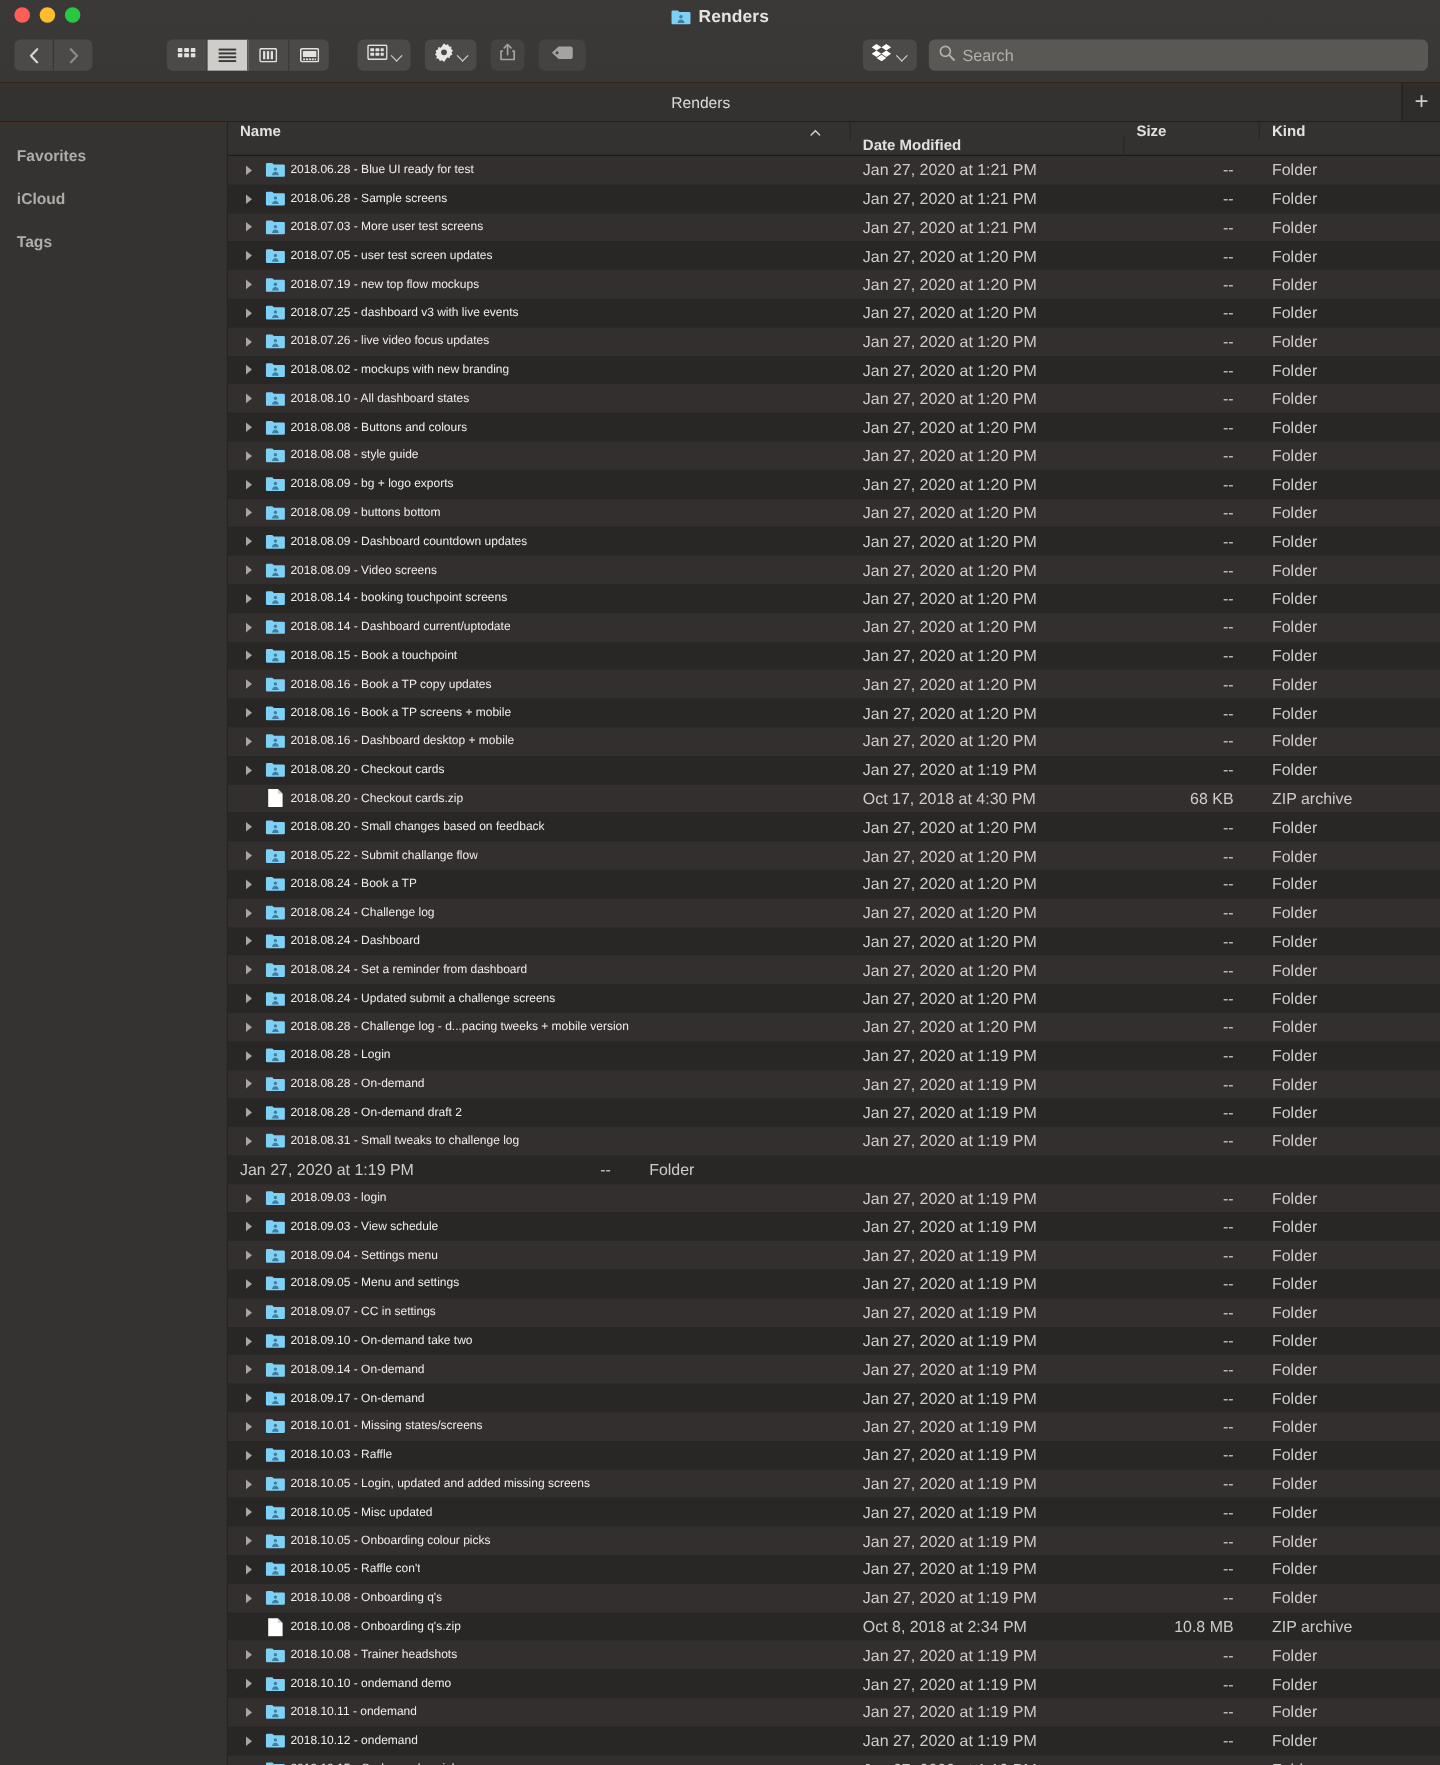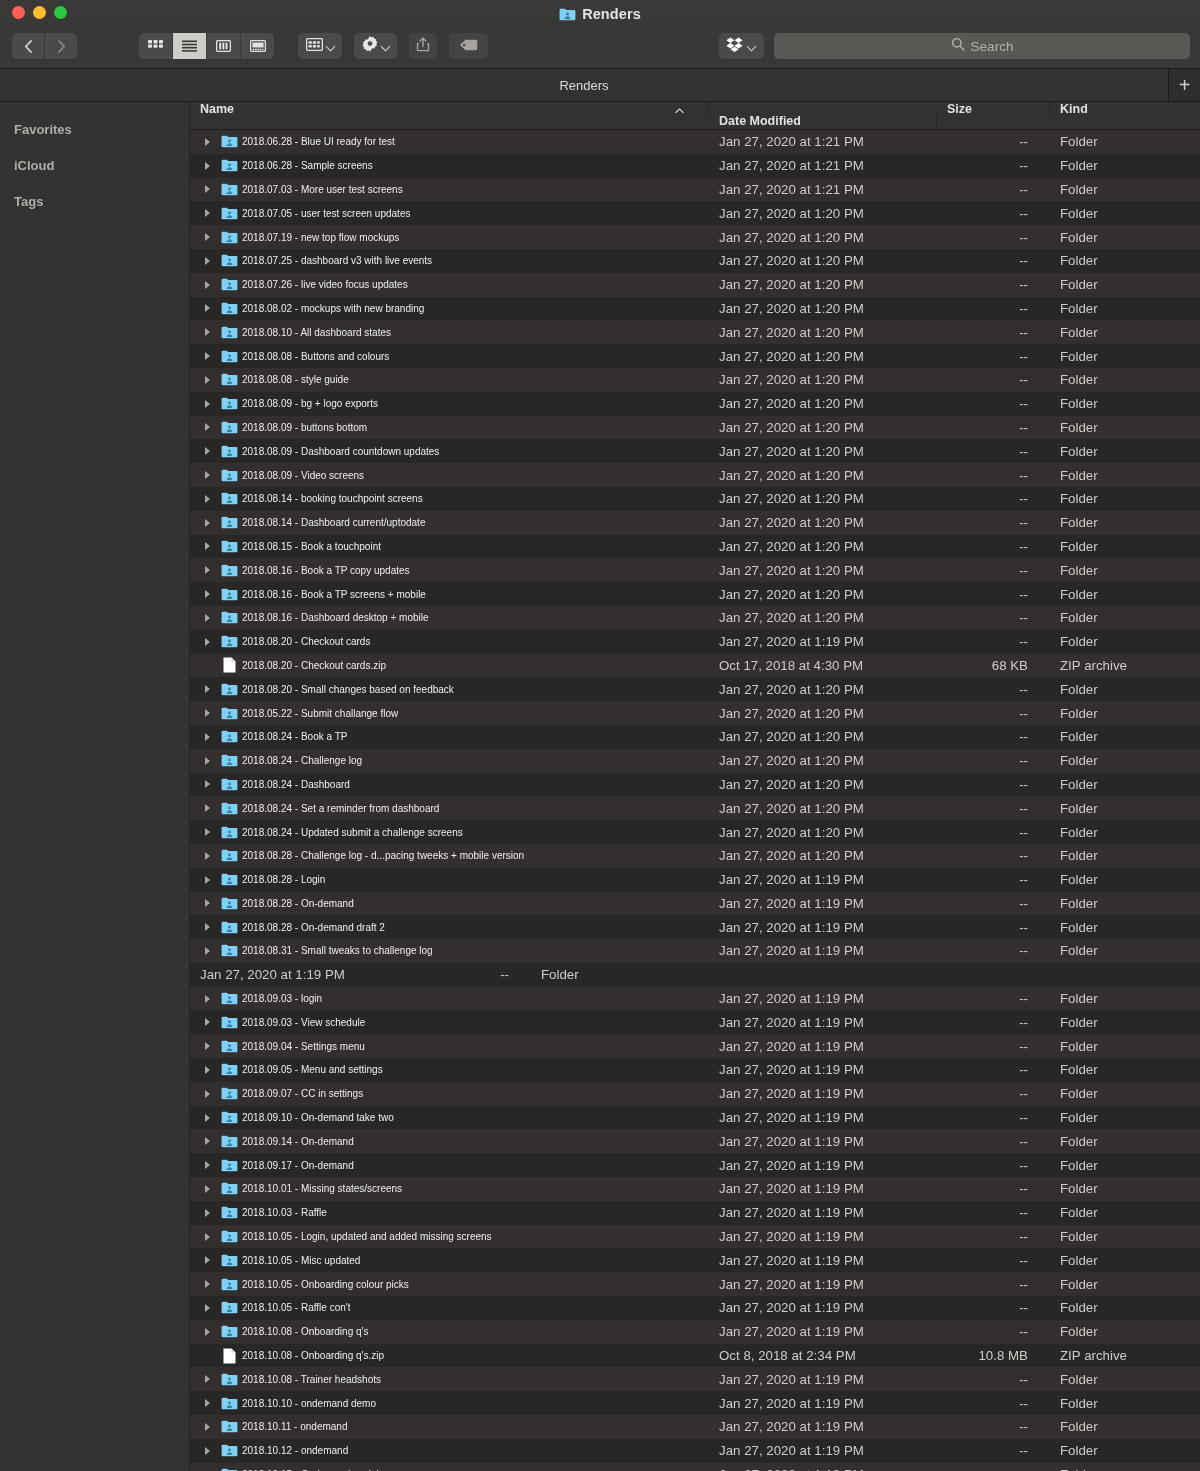--- a/index.html
+++ b/index.html
@@ -59,21 +59,21 @@
     content:"";position:absolute;left:0;top:1px;width:6px;height:6px;
     border-right:1.6px solid #d4d1ce;border-bottom:1.6px solid #d4d1ce;transform:rotate(45deg);
   }
 
   .spacer-a{width:24px;}
   .spacer-b{width:12px;}
 
   .dbxbtn{height:26px;background:#4c4a48;border-radius:5px;display:flex;align-items:center;padding:0 7px;gap:5px;margin-left:auto;}
   .searchbox{
     width:400px;height:26px;background:#5a5855;border-radius:5px;margin-left:10px;margin-right:10px;
-    display:flex;align-items:center;padding:0 8px;gap:6px;justify-content:center;
+    display:flex;align-items:center;padding:0 8px;gap:6px;
   }
   .searchtext{color:#b4b0ac;font-size:13.5px;}
 
   
   .tabbar{
     height:32px;flex:0 0 32px;display:flex;align-items:stretch;
     background:#2f2d2c;border-bottom:1px solid #1c1b1a;
   }
   .tab{
     flex:1;display:flex;align-items:center;justify-content:center;

